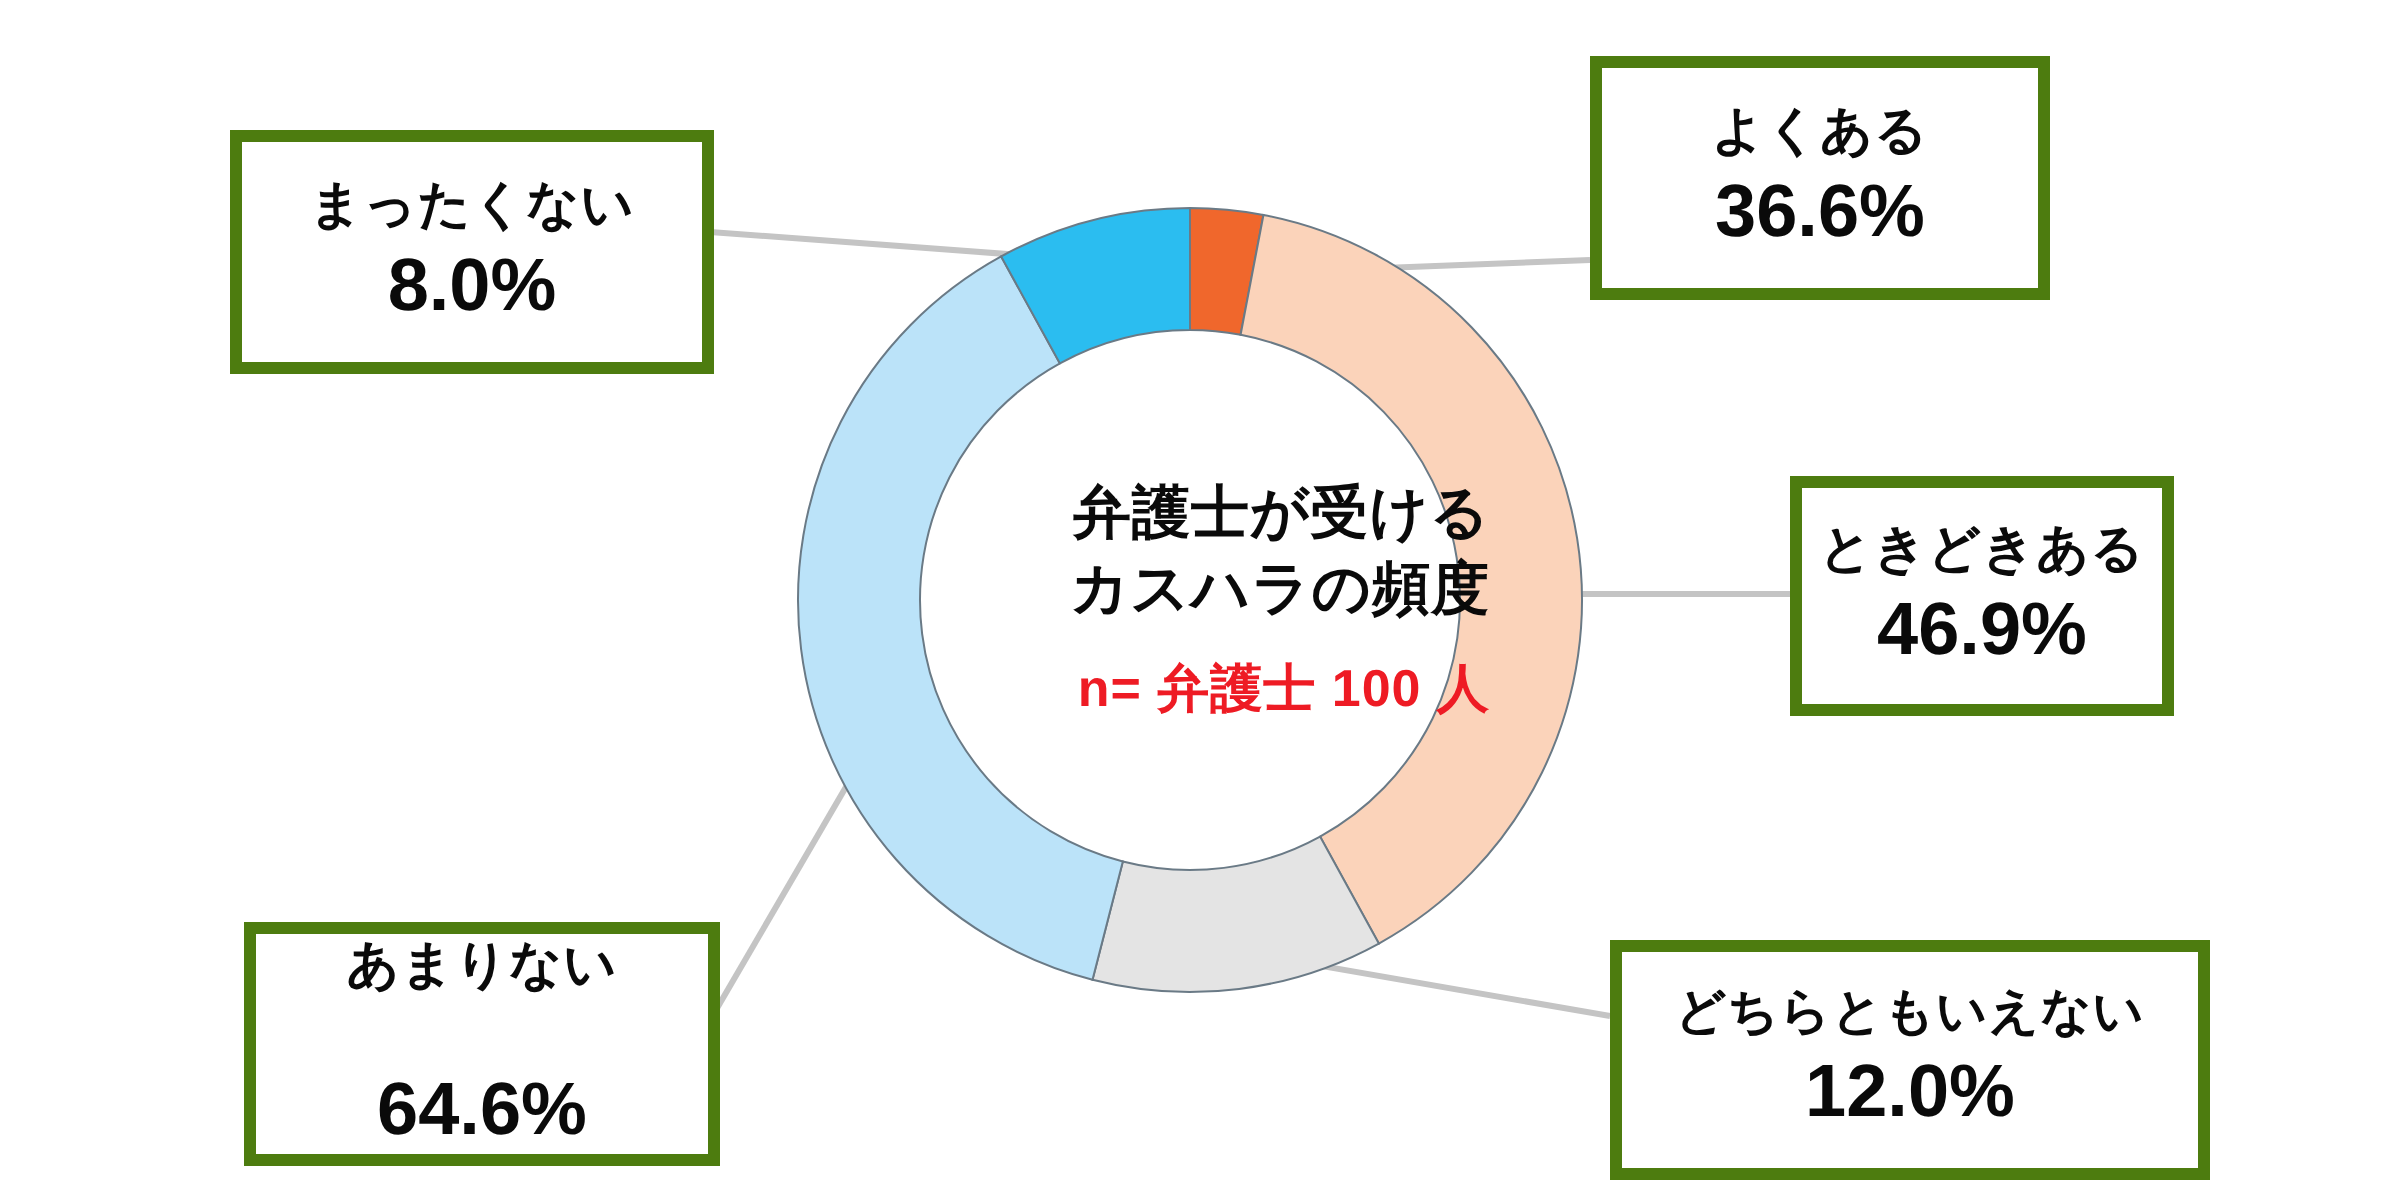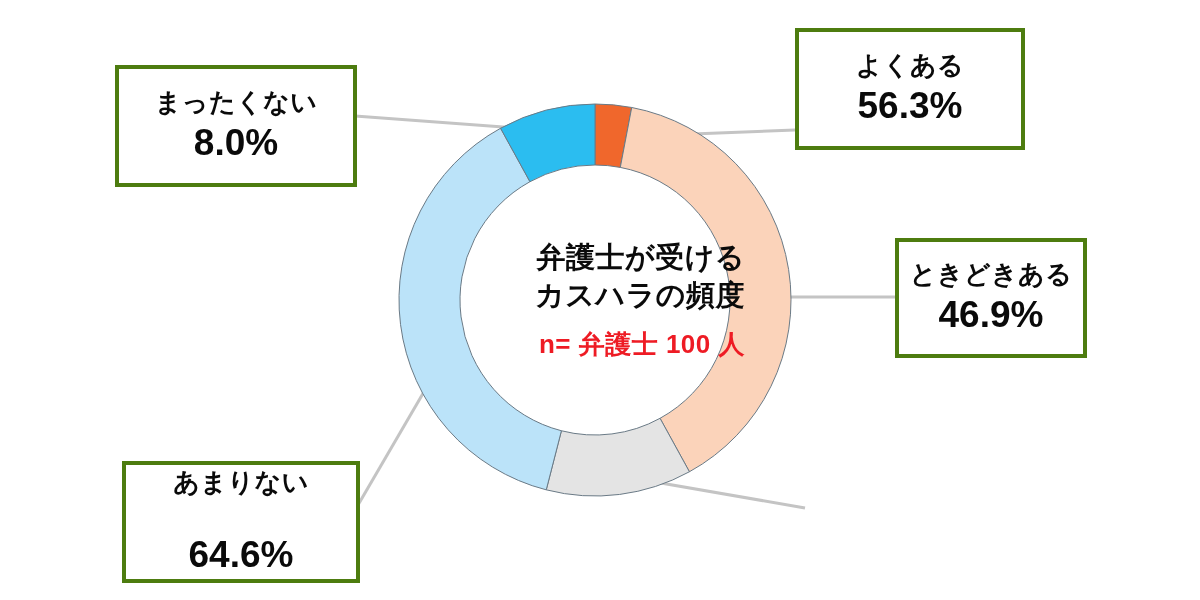--- a/index.html
+++ b/index.html
@@ -48,21 +48,21 @@
     font-weight: bold;
     font-size: 26px;
     color: #ee1b24;
     letter-spacing: 0.5px;
     white-space: nowrap;
   }
   
   .callout {
     position: absolute;
     background: #ffffff;
-    border: 4px solid #4d7c0f;
+    border: 6px solid #4d7c0f;
     box-sizing: border-box;
     display: flex;
     flex-direction: column;
     align-items: center;
     justify-content: center;
     color: #0a0a0a;
   }
   .callout .cl-label {
     font-weight: bold;
     font-size: 26px;
@@ -110,27 +110,31 @@
     <div class="center-sub">n= 弁護士 100 人</div>
   </div>
 
   <div class="callout" style="left:115px; top:65px; width:242px; height:122px;">
     <div class="cl-label">まったくない</div>
     <div class="cl-value">8.0%</div>
   </div>
 
   <div class="callout" style="left:795px; top:28px; width:230px; height:122px;">
     <div class="cl-label">よくある</div>
-    <div class="cl-value">56.3%</div>
+    <div class="cl-value">36.6%</div>
   </div>
 
   <div class="callout" style="left:895px; top:238px; width:192px; height:120px;">
     <div class="cl-label">ときどきある</div>
     <div class="cl-value">46.9%</div>
   </div>
 
+  <div class="callout wide" style="left:805px; top:470px; width:300px; height:120px;">
+    <div class="cl-label">どちらともいえない</div>
+    <div class="cl-value">12.0%</div>
+  </div>
 
   <div class="callout" style="left:122px; top:461px; width:238px; height:122px;gap:32px;">
     <div class="cl-label">あまりない</div>
     <div class="cl-value">64.6%</div>
   </div>
 
 </div>
 
 </body></html>

